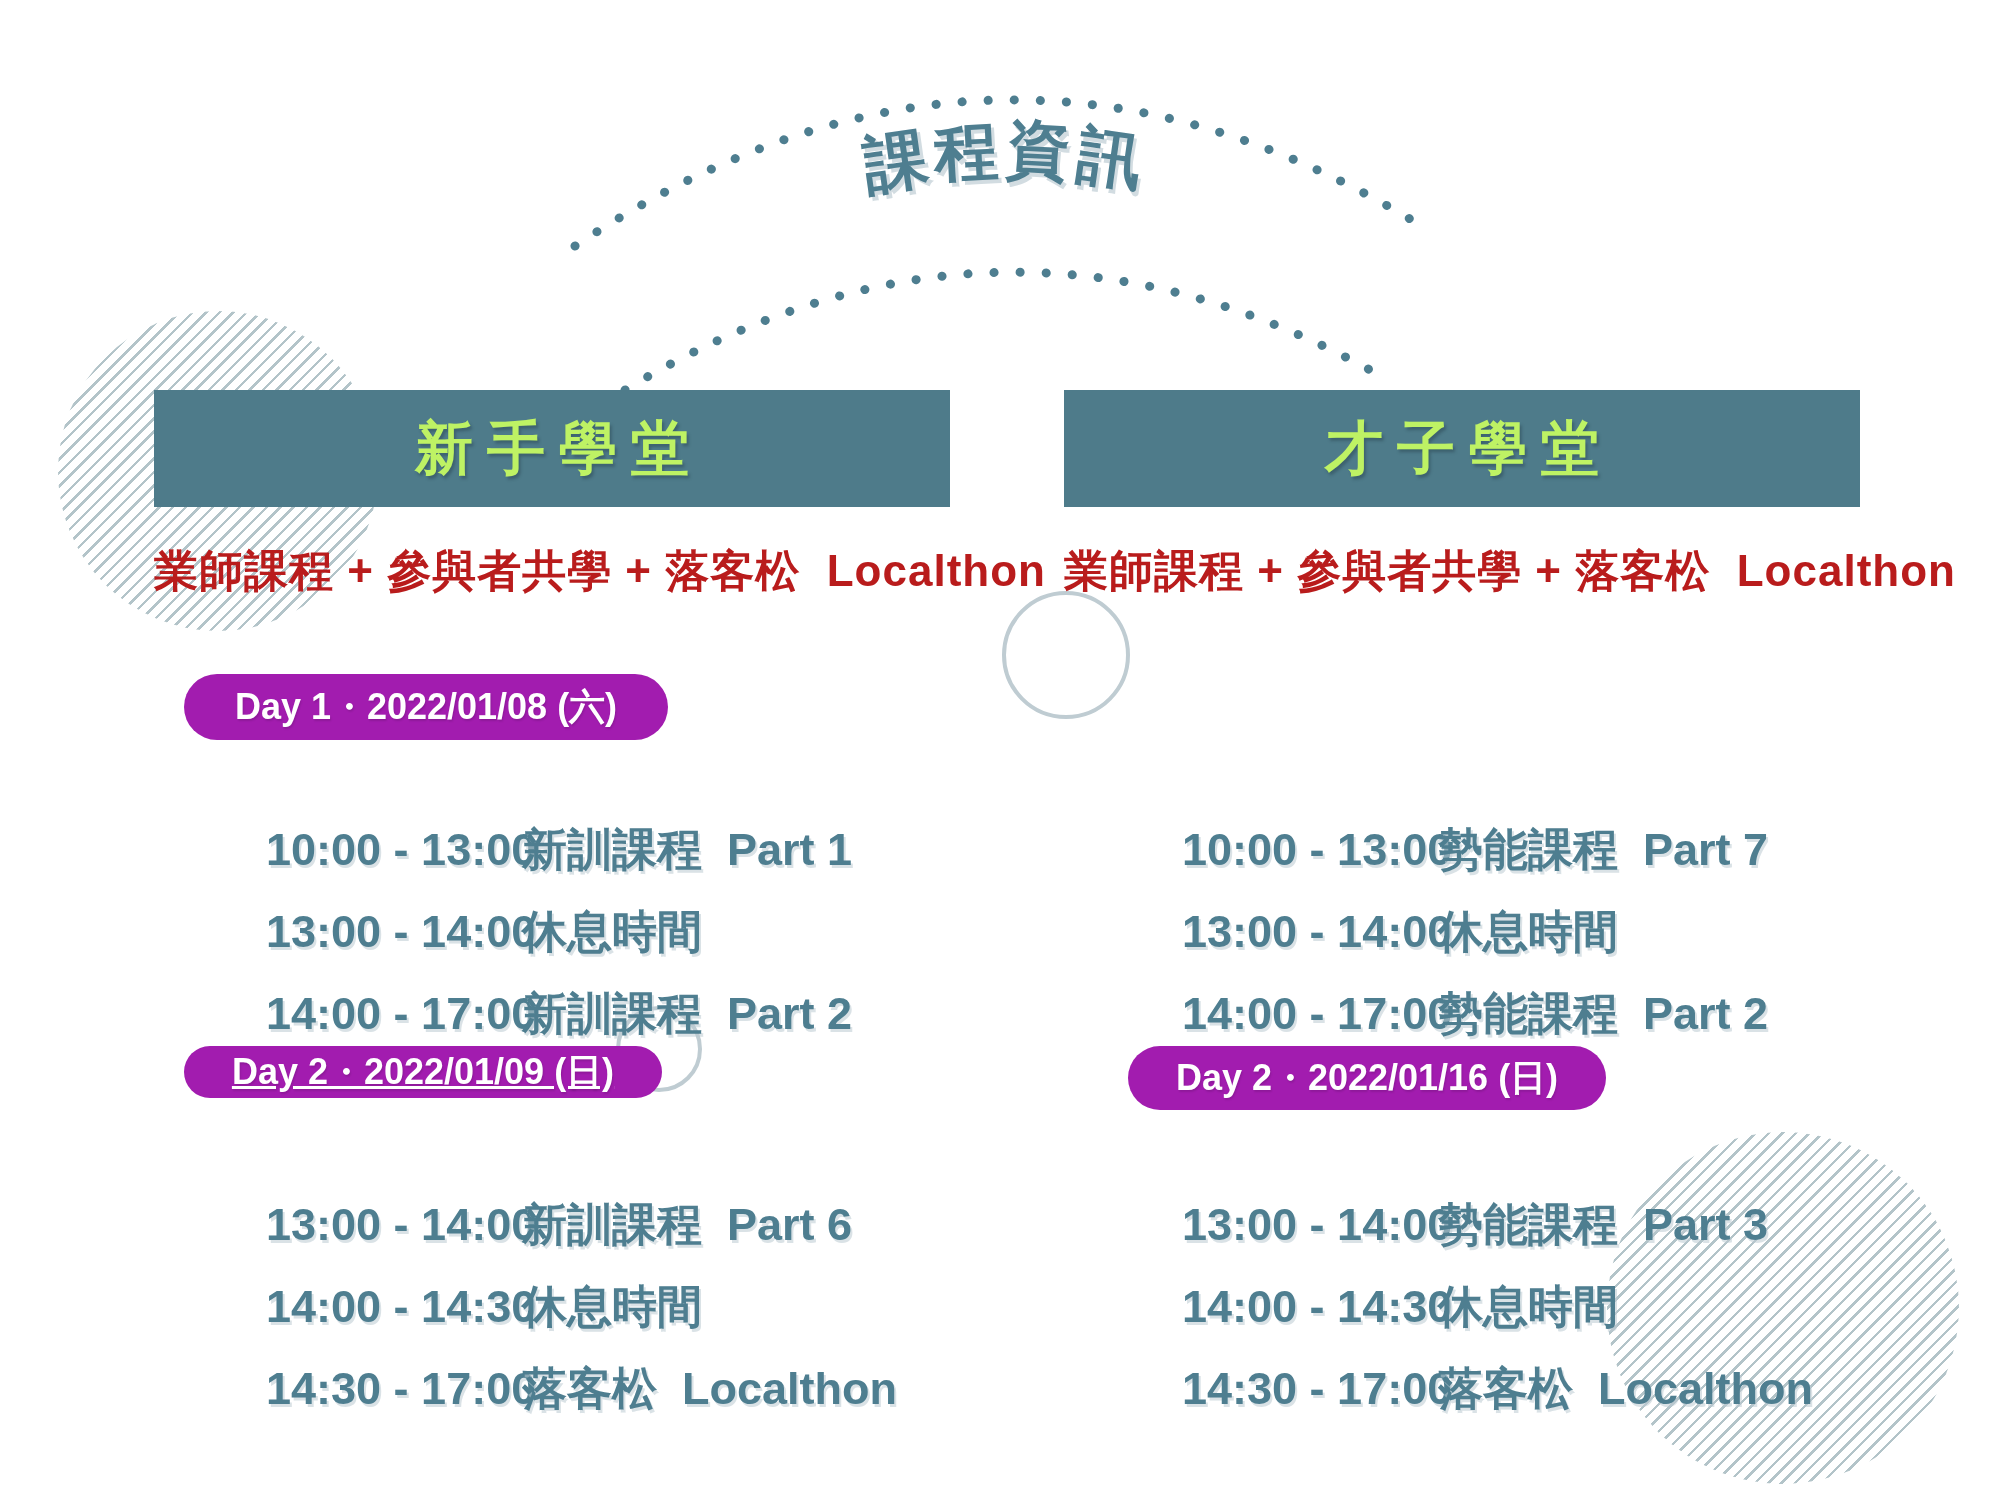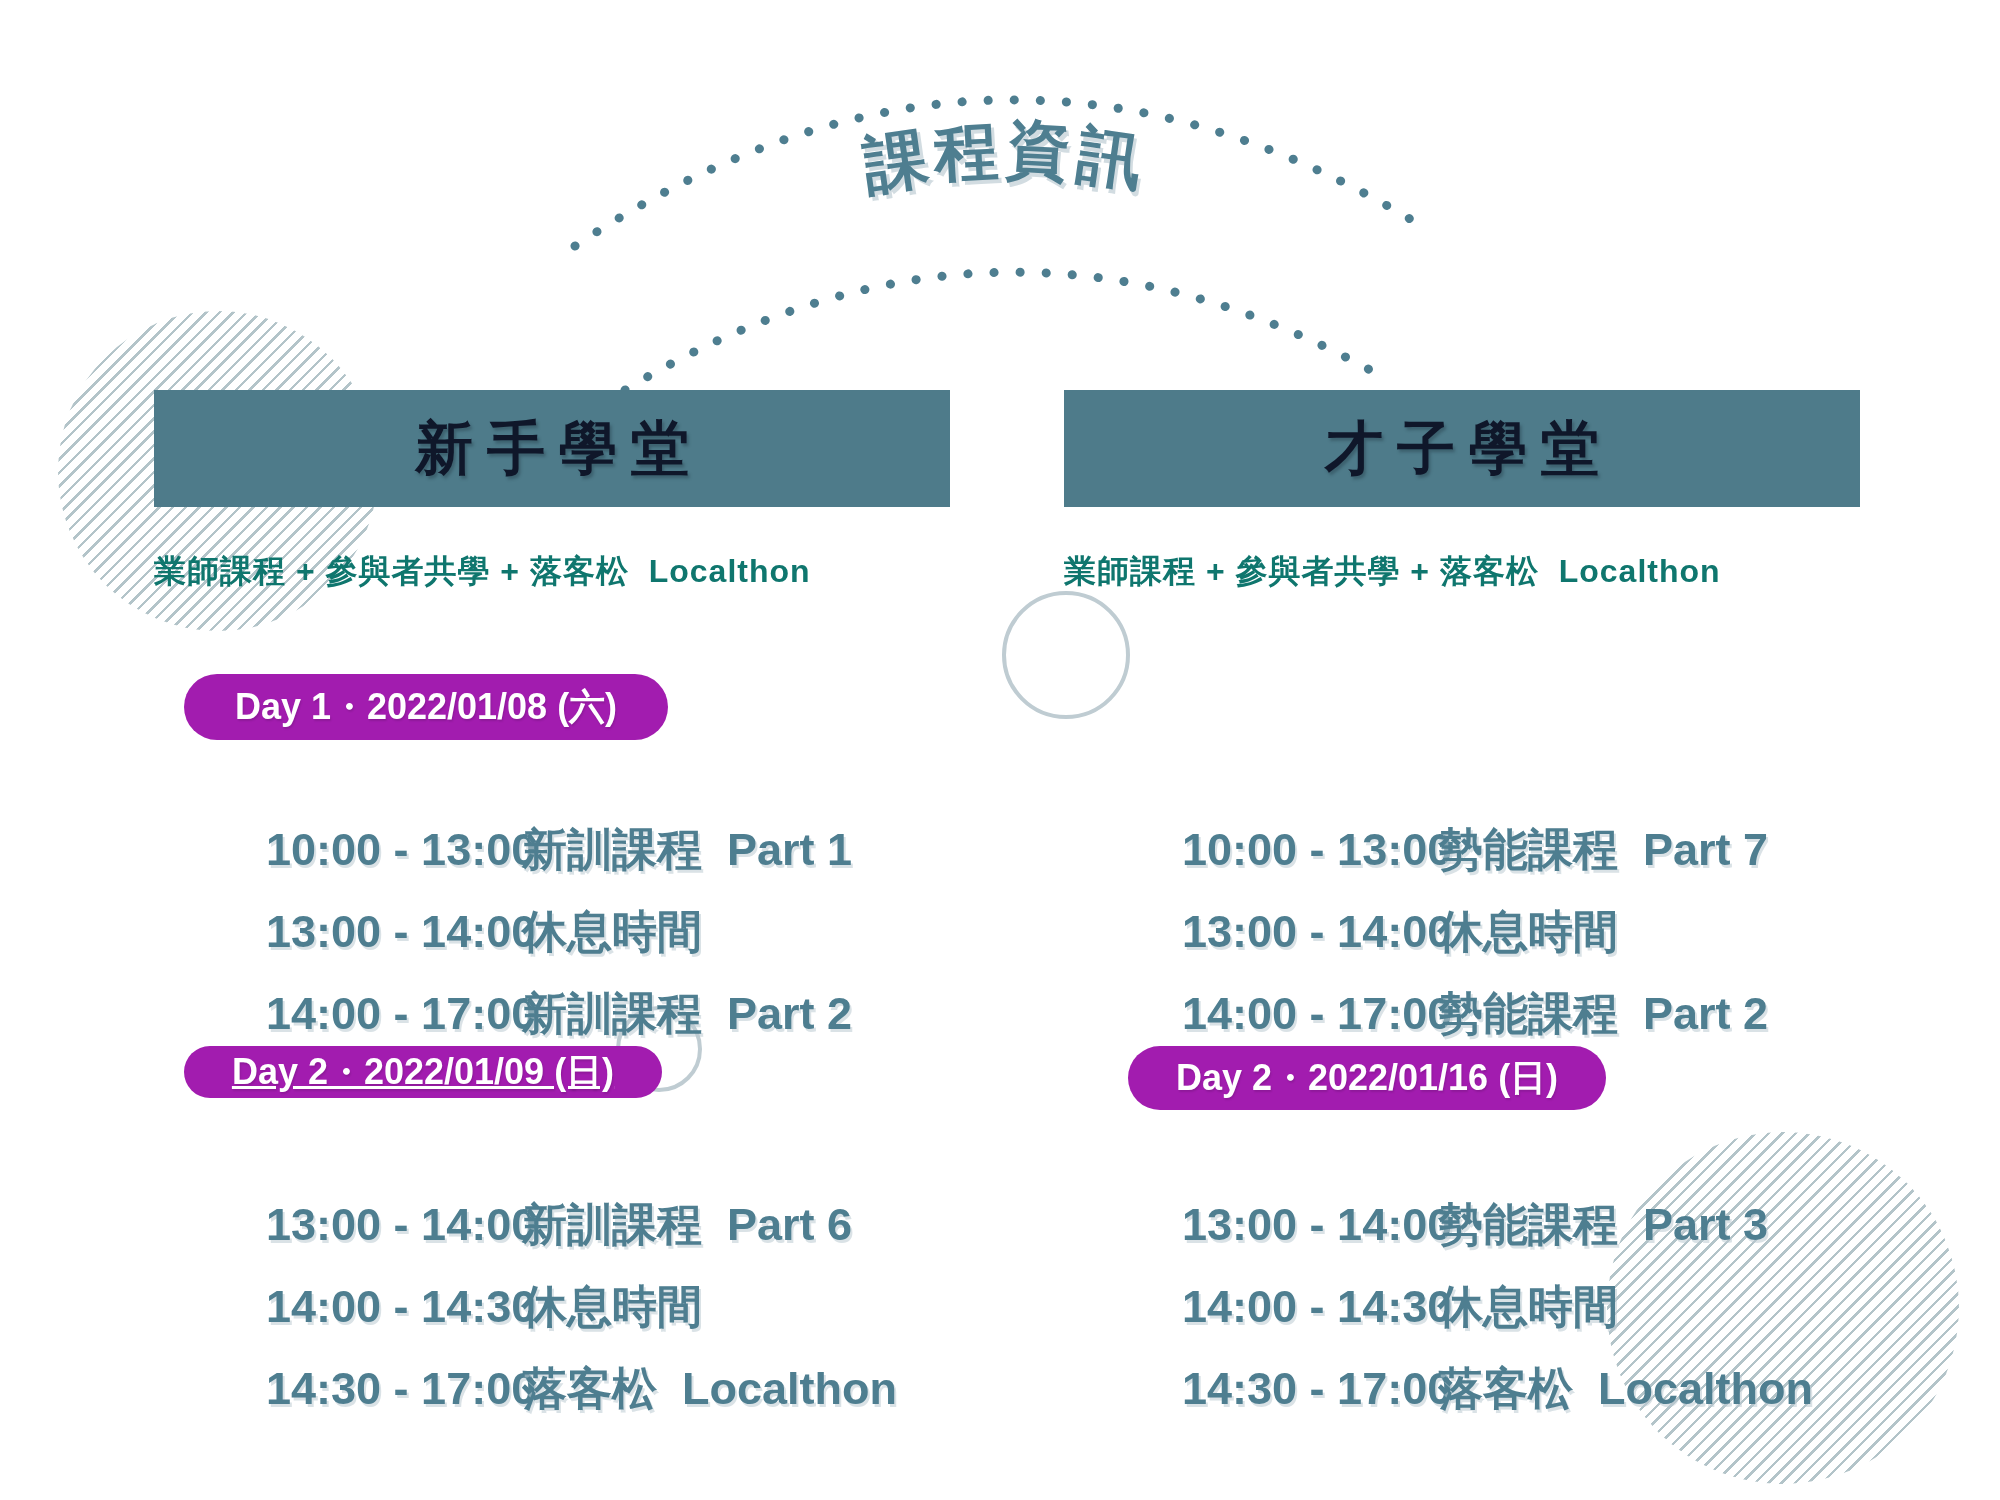--- a/index.html
+++ b/index.html
@@ -22,27 +22,27 @@
 
   .tc{position:absolute;font-size:64px;font-weight:800;color:#4E7E90;z-index:2;
       text-shadow:3px 4px 0 rgba(165,185,195,.5);line-height:1;}
   .c0{left:864px;top:130px;transform:rotate(-8deg);}
   .c1{left:934px;top:120px;transform:rotate(-3deg);}
   .c2{left:1006px;top:118px;transform:rotate(3deg);}
   .c3{left:1078px;top:126px;transform:rotate(8deg);}
 
   .hdr{position:absolute;top:390px;width:796px;height:117px;background:#4E7B8A;z-index:1;
        display:flex;align-items:center;justify-content:center;
-       color:#0f172a;font-size:58px;font-weight:800;letter-spacing:14px;text-indent:14px;
+       color:#bef264;font-size:58px;font-weight:800;letter-spacing:14px;text-indent:14px;
        text-shadow:2px 3px 3px rgba(30,50,60,.35);}
   .hdr-l{left:154px;}
   .hdr-r{left:1064px;}
 
   .sub{position:absolute;top:542px;width:796px;z-index:1;
-       font-size:32px;font-weight:800;color:#0f766e;white-space:pre;line-height:58px;
+       font-size:44px;font-weight:800;color:#b91c1c;white-space:pre;line-height:58px;
        letter-spacing:1px;}
   .sub-l{left:154px;}
   .sub-r{left:1064px;}
 
   .badge{position:absolute;background:#a21caf;border-radius:40px;z-index:2;
          display:flex;align-items:center;justify-content:center;white-space:pre;
          color:#fff;font-size:36px;font-weight:700;text-shadow:1px 2px 2px rgba(0,0,0,.12);}
   .b1l{left:184px;top:674px;width:484px;height:66px;}
   .b1r{left:1100px;top:674px;width:484px;height:66px;}
   .b2l{left:184px;top:1046px;width:478px;height:52px;text-decoration:underline;}

